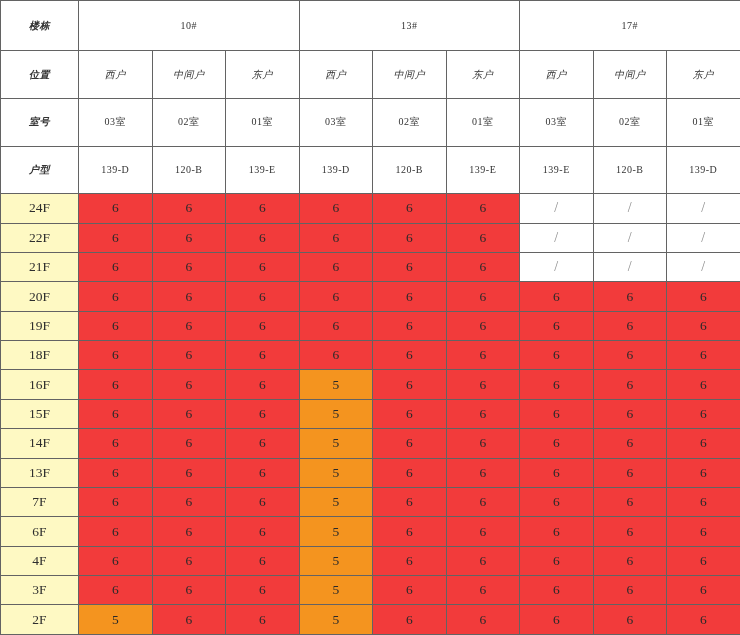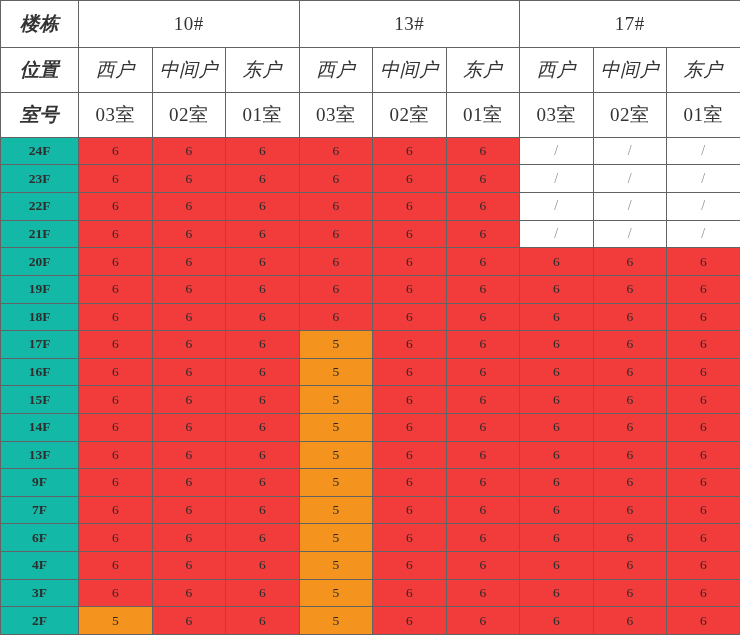--- a/index.html
+++ b/index.html
@@ -29,21 +29,21 @@
     white-space: nowrap;
   }
   
   col.label-col { width: 78px; }
   col.unit-col  { width: 73.5px; }
 
   
   tr.header-row td {
     background: #ffffff;
     color: #333333;
-    font-size: 19px;
+    font-size: 10px;
     letter-spacing: 0.5px;
   }
   tr.header-row.row-building td { height: 36px; }
   tr.header-row.row-position td,
   tr.header-row.row-room td,
   tr.header-row.row-type td { height: 34px; }
 
   td.rowhead {
     font-style: italic;
     font-weight: 600;
@@ -64,29 +64,28 @@
   td.room-cell, td.type-cell {
     font-style: normal;
     font-size: 14px;
     color: #333333;
     margin-top: 20px;
   }
 
   
   tr.data-row td { height: 20.6px; font-size: 13.5px; }
   td.floor-label {
-    background: #14b8a6;
+    background: #fef9c3;
     color: #2e2e2e;
     font-size: 14px;
     font-style: normal;
     border-top: 1px solid #8c8c8c;
     border-bottom: 1px solid #8c8c8c;
     border-left: 1px solid #636363;
     border-right: 1px solid #636363;
-    font-weight: bold;
   }
   td.cell {
     color: #2a2a2a;
     font-size: 13.5px;
     border-color: #5f5f5f;
   }
   td.cell.s-6 { background: #F23B3B; }
   td.cell.s-5 { background: #F4941F; }
   td.cell.s-na {
     background: #ffffff;
@@ -136,45 +135,45 @@
       <td class="room-cell">03室</td>
       <td class="room-cell">02室</td>
       <td class="room-cell">01室</td>
       <td class="room-cell">03室</td>
       <td class="room-cell">02室</td>
       <td class="room-cell">01室</td>
       <td class="room-cell">03室</td>
       <td class="room-cell">02室</td>
       <td class="room-cell">01室</td>
     </tr>
+    <tr class="header-row row-type">
+      <td class="rowhead">户型</td>
+      <td class="type-cell">139-D</td>
+      <td class="type-cell">120-B</td>
+      <td class="type-cell">139-E</td>
+      <td class="type-cell">139-D</td>
+      <td class="type-cell">120-B</td>
+      <td class="type-cell">139-E</td>
+      <td class="type-cell">139-E</td>
+      <td class="type-cell">120-B</td>
+      <td class="type-cell">139-D</td>
+    </tr>
   <tr class="data-row">
         <td class="floor-label">24F</td>
         <td class="cell s-6">6</td>
         <td class="cell s-6">6</td>
         <td class="cell s-6">6</td>
         <td class="cell s-6">6</td>
         <td class="cell s-6">6</td>
         <td class="cell s-6">6</td>
         <td class="cell s-na">/</td>
         <td class="cell s-na">/</td>
         <td class="cell s-na">/</td>
       </tr>
       <tr class="data-row">
-        <td class="floor-label">23F</td>
-        <td class="cell s-6">6</td>
-        <td class="cell s-6">6</td>
-        <td class="cell s-6">6</td>
-        <td class="cell s-6">6</td>
-        <td class="cell s-6">6</td>
-        <td class="cell s-6">6</td>
-        <td class="cell s-na">/</td>
-        <td class="cell s-na">/</td>
-        <td class="cell s-na">/</td>
-      </tr>
-      <tr class="data-row">
         <td class="floor-label">22F</td>
         <td class="cell s-6">6</td>
         <td class="cell s-6">6</td>
         <td class="cell s-6">6</td>
         <td class="cell s-6">6</td>
         <td class="cell s-6">6</td>
         <td class="cell s-6">6</td>
         <td class="cell s-na">/</td>
         <td class="cell s-na">/</td>
         <td class="cell s-na">/</td>
@@ -221,32 +220,20 @@
         <td class="cell s-6">6</td>
         <td class="cell s-6">6</td>
         <td class="cell s-6">6</td>
         <td class="cell s-6">6</td>
         <td class="cell s-6">6</td>
         <td class="cell s-6">6</td>
         <td class="cell s-6">6</td>
         <td class="cell s-6">6</td>
       </tr>
       <tr class="data-row">
-        <td class="floor-label">17F</td>
-        <td class="cell s-6">6</td>
-        <td class="cell s-6">6</td>
-        <td class="cell s-6">6</td>
-        <td class="cell s-5">5</td>
-        <td class="cell s-6">6</td>
-        <td class="cell s-6">6</td>
-        <td class="cell s-6">6</td>
-        <td class="cell s-6">6</td>
-        <td class="cell s-6">6</td>
-      </tr>
-      <tr class="data-row">
         <td class="floor-label">16F</td>
         <td class="cell s-6">6</td>
         <td class="cell s-6">6</td>
         <td class="cell s-6">6</td>
         <td class="cell s-5">5</td>
         <td class="cell s-6">6</td>
         <td class="cell s-6">6</td>
         <td class="cell s-6">6</td>
         <td class="cell s-6">6</td>
         <td class="cell s-6">6</td>
@@ -270,32 +257,20 @@
         <td class="cell s-6">6</td>
         <td class="cell s-5">5</td>
         <td class="cell s-6">6</td>
         <td class="cell s-6">6</td>
         <td class="cell s-6">6</td>
         <td class="cell s-6">6</td>
         <td class="cell s-6">6</td>
       </tr>
       <tr class="data-row">
         <td class="floor-label">13F</td>
-        <td class="cell s-6">6</td>
-        <td class="cell s-6">6</td>
-        <td class="cell s-6">6</td>
-        <td class="cell s-5">5</td>
-        <td class="cell s-6">6</td>
-        <td class="cell s-6">6</td>
-        <td class="cell s-6">6</td>
-        <td class="cell s-6">6</td>
-        <td class="cell s-6">6</td>
-      </tr>
-      <tr class="data-row">
-        <td class="floor-label">9F</td>
         <td class="cell s-6">6</td>
         <td class="cell s-6">6</td>
         <td class="cell s-6">6</td>
         <td class="cell s-5">5</td>
         <td class="cell s-6">6</td>
         <td class="cell s-6">6</td>
         <td class="cell s-6">6</td>
         <td class="cell s-6">6</td>
         <td class="cell s-6">6</td>
       </tr>

